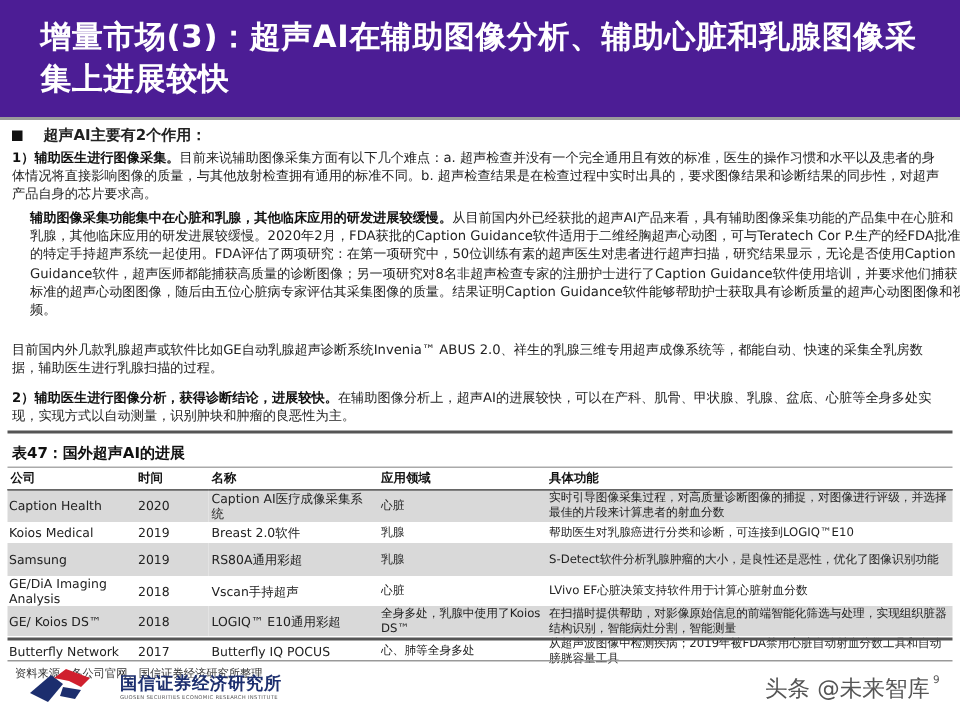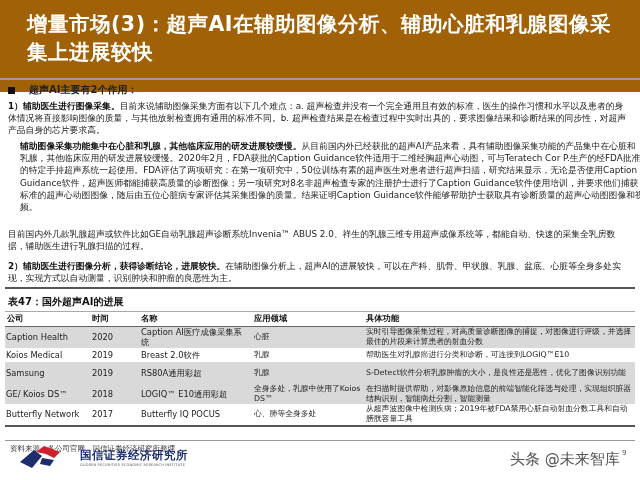--- a/index.html
+++ b/index.html
@@ -1,17 +1,17 @@
 <!DOCTYPE html>
 <html><head>
 <meta charset="utf-8">
 <style>
   * { margin:0; padding:0; box-sizing:border-box; }
   body { width:640px; height:480px; background:#ffffff; font-family:"DejaVu Sans", sans-serif; overflow:hidden; position:relative; color:#222; }
-  .header { position:absolute; left:0; top:0; width:640px; height:92px; background:#a16207; }
+  .header { position:absolute; left:0; top:0; width:640px; height:78px; background:#4c1d95; }
   .header-title { position:absolute; left:27px; top:10px; width:600px; color:#ffffff; font-size:20.5px; font-weight:bold; line-height:28px; letter-spacing:0.5px; }
   .header-rule { position:absolute; left:0; top:78px; width:640px; height:2px; background:#9a9a9a; }
   .bullet-row { position:absolute; left:8px; top:83px; font-size:10px; font-weight:bold; display:flex; align-items:center; }
   .bullet-sq { width:7px; height:7px; background:#111; margin-right:14px; }
   .para { position:absolute; left:8px; width:624px; font-size:8.8px; line-height:12.2px; color:#222; }
   .para b { font-weight:bold; color:#111; }
   .p1 { top:100px; }
   .p2 { top:140px;margin-left:12px; }
   .p3 { top:228px; }
   .p4 { top:260px; }
@@ -97,20 +97,27 @@
       <td class="c4">乳腺</td>
       <td class="c5">帮助医生对乳腺癌进行分类和诊断，可连接到LOGIQ™E10</td>
     </tr>
     <tr class="shade" style="height:22px">
       <td class="c1">Samsung</td>
       <td class="c2">2019</td>
       <td class="c3">RS80A通用彩超</td>
       <td class="c4">乳腺</td>
       <td class="c5">S-Detect软件分析乳腺肿瘤的大小，是良性还是恶性，优化了图像识别功能</td>
     </tr>
+    <tr style="height:20px">
+      <td class="c1">GE/DiA Imaging Analysis</td>
+      <td class="c2">2018</td>
+      <td class="c3">Vscan手持超声</td>
+      <td class="c4">心脏</td>
+      <td class="c5">LVivo EF心脏决策支持软件用于计算心脏射血分数</td>
+    </tr>
     <tr class="shade" style="height:20px">
       <td class="c1">GE/ Koios DS™</td>
       <td class="c2">2018</td>
       <td class="c3">LOGIQ™ E10通用彩超</td>
       <td class="c4">全身多处，乳腺中使用了Koios DS™</td>
       <td class="c5">在扫描时提供帮助，对影像原始信息的前端智能化筛选与处理，实现组织脏器结构识别，智能病灶分割，智能测量</td>
     </tr>
     <tr style="height:20px">
       <td class="c1">Butterfly Network</td>
       <td class="c2">2017</td>

